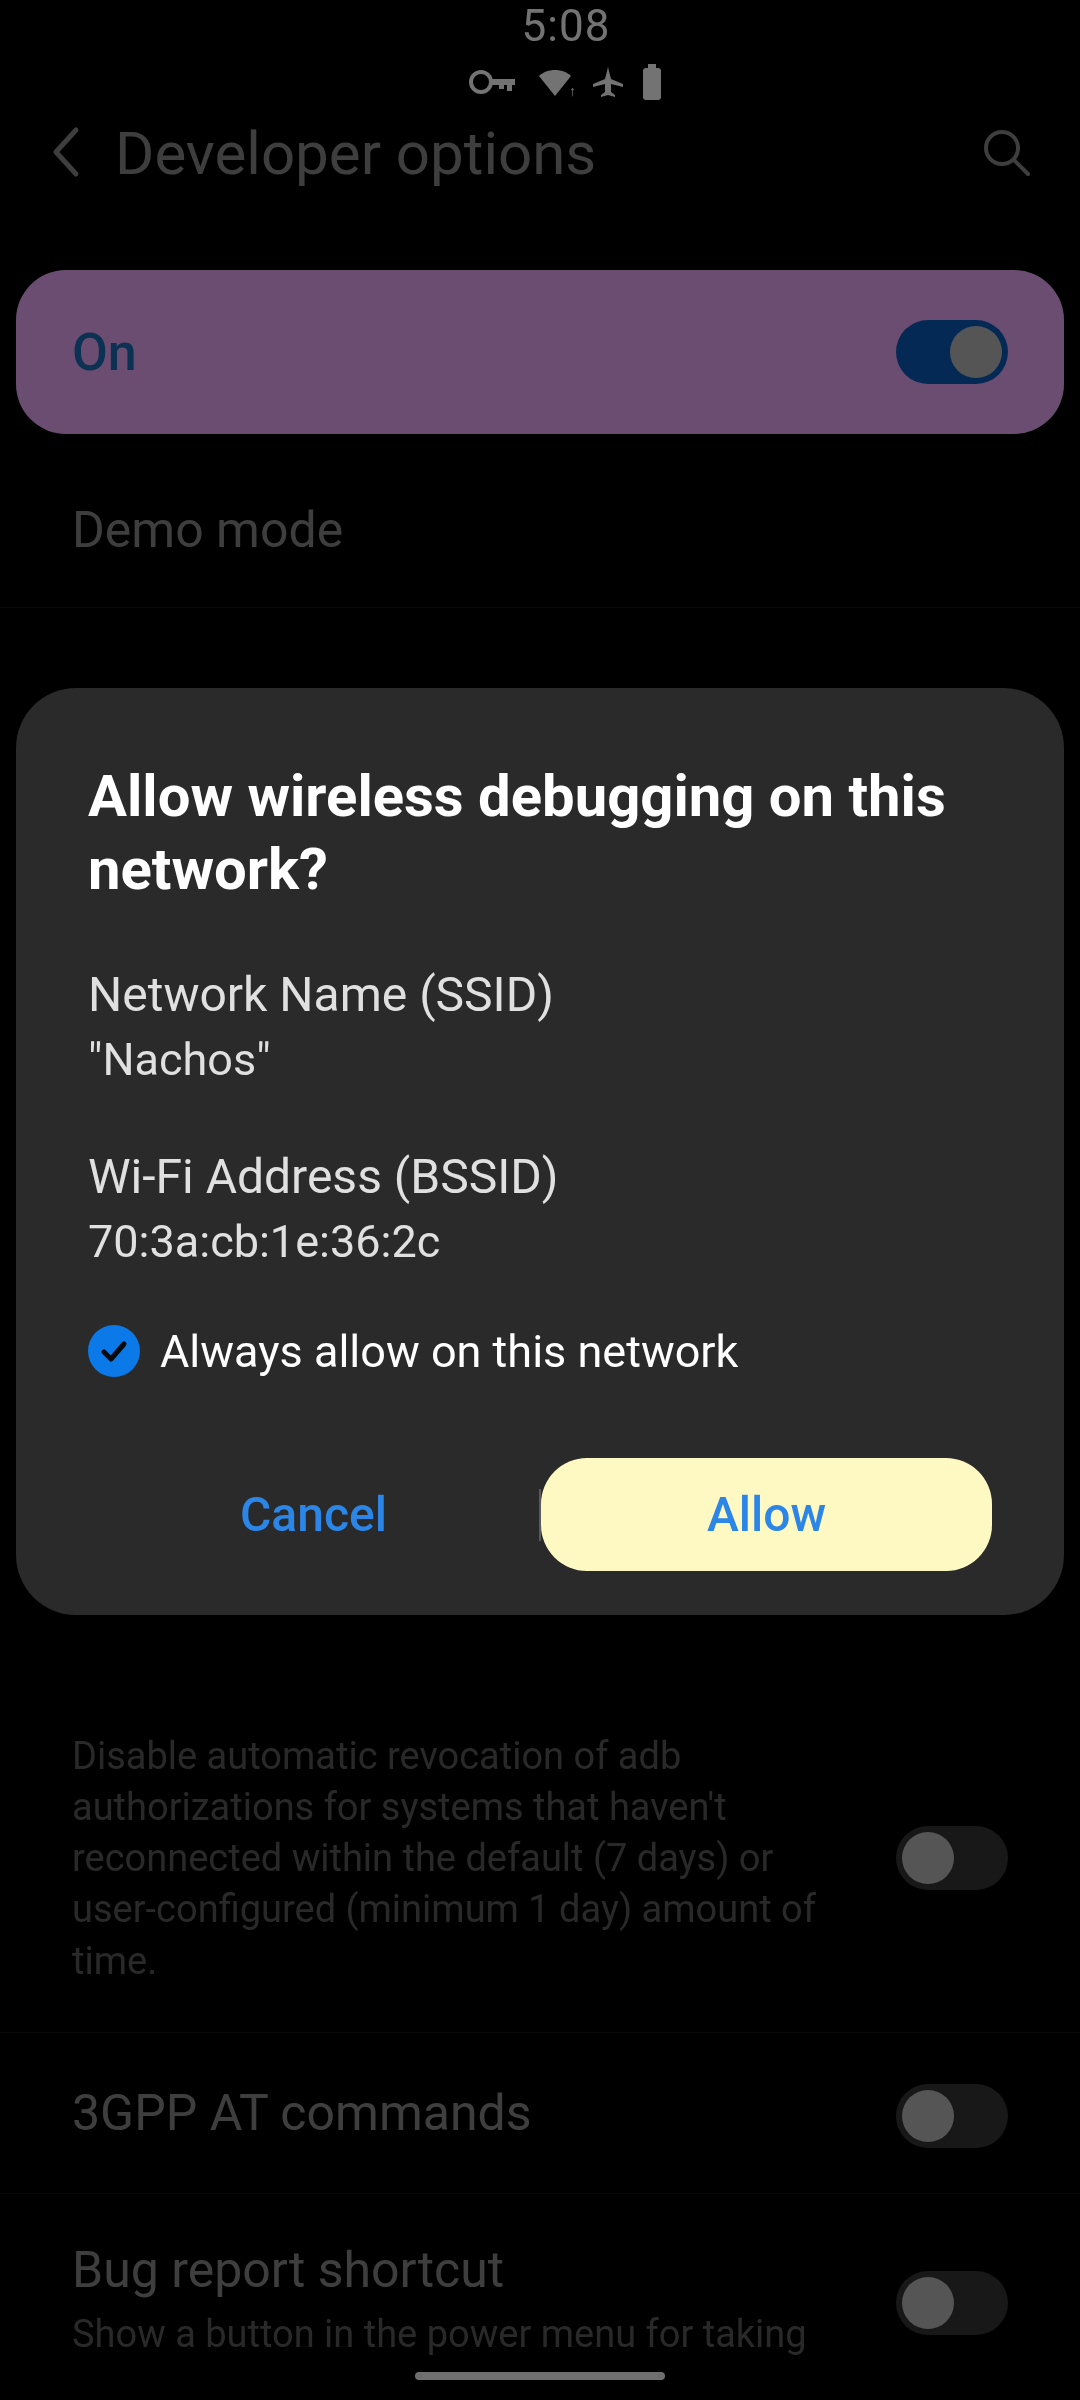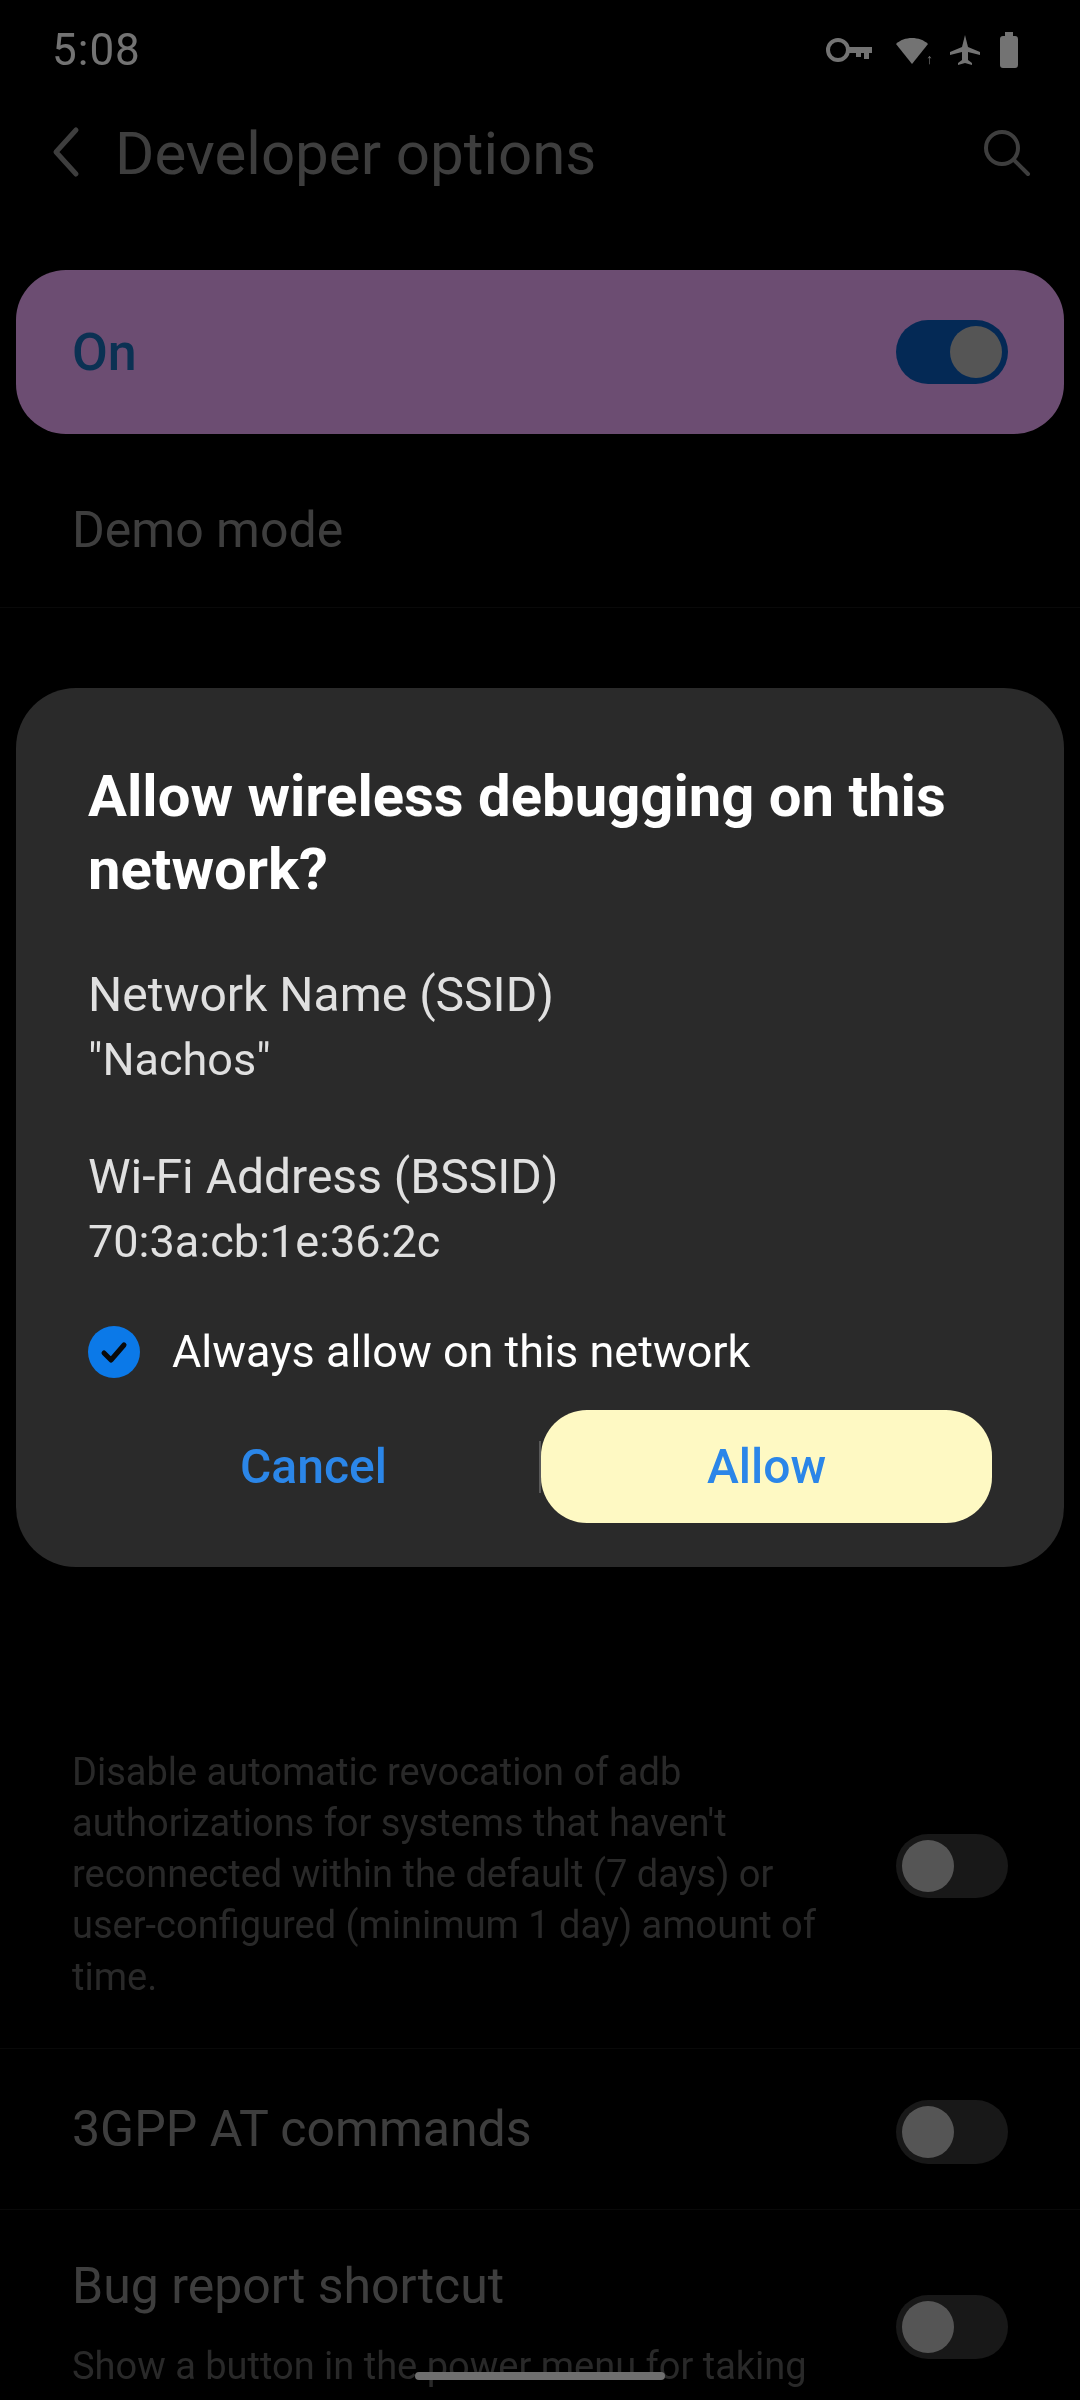--- a/index.html
+++ b/index.html
@@ -8,24 +8,25 @@
     background:#000;
     font-family:-apple-system, Roboto, "Segoe UI", Arial, sans-serif;
     color:#e7e7e7;
     overflow:hidden;
     position:relative;
   }
   .status-bar {
     position:absolute; top:0; left:0; right:0;
     height:100px;
     display:flex; align-items:center; justify-content:space-between;
-    padding:0 60px 0 52px;
+    padding:0 60px 0 112px;
     font-size:44px;
     color:#fff;
     letter-spacing:1px;
+    flex-direction:column;
   }
   .status-icons { display:flex; gap:16px; align-items:center; }
   .status-icons svg { display:block; }
 
   .header {
     position:absolute; top:118px; left:0; right:0;
     display:flex; align-items:center;
     padding:0 48px;
     gap:31px;
   }
@@ -57,21 +58,21 @@
   .switch .thumb.right { right:6px; }
 
   .row {
     padding:45px 72px;
     border-bottom:1px solid #141414;
     display:flex; align-items:flex-start; justify-content:space-between;
     gap:40px;
   }
   .row .text { flex:1 1 auto; }
   .row .title { color:#8a8a8a; font-size:50px; line-height:1.25; }
-  .row .sub { color:#5b5b5b; font-size:38px; line-height:1.35; margin-top:24px; }
+  .row .sub { color:#5b5b5b; font-size:38px; line-height:1.35; margin-top:8px; }
   .row .ctrl { flex:0 0 auto; padding-top:6px; }
 
   
   .scrim {
     position:absolute; inset:0;
     background:rgba(0,0,0,0.55);
   }
   .dialog {
     position:absolute;
     left:16px; right:16px;
@@ -81,22 +82,22 @@
     padding:72px 72px 44px 72px;
   }
   .dialog-title {
     color:#fff; font-size:58px; font-weight:700;
     line-height:1.25; margin-bottom:56px;
   }
   .dialog-label { color:#e0e0e0; font-size:48px; line-height:1.4;margin-top:20px; }
   .dialog-value { color:#e0e0e0; font-size:45px; line-height:1.4; }
   .dialog-block { margin-bottom:52px; }
   .checkbox-row {
-    display:flex; align-items:flex-end; gap:32px;
-    margin-top:20px; margin-bottom:32px;
+    display:flex; align-items:flex-start; gap:20px;
+    margin-top:20px; margin-bottom:80px;
   }
   .cb {
     width:52px; height:52px; border-radius:50%;
     background:#0b79e8;
     display:flex; align-items:center; justify-content:center;
     flex-shrink:0;
   }
   .cb svg { display:block; }
   .checkbox-label { color:#fff; font-size:45px; }
 

